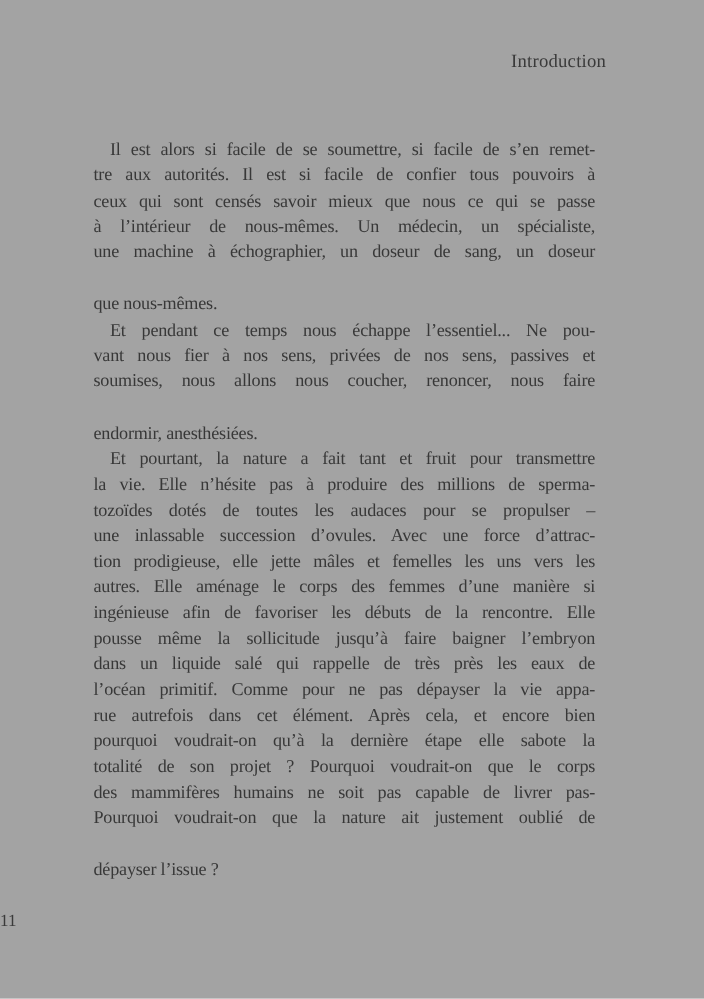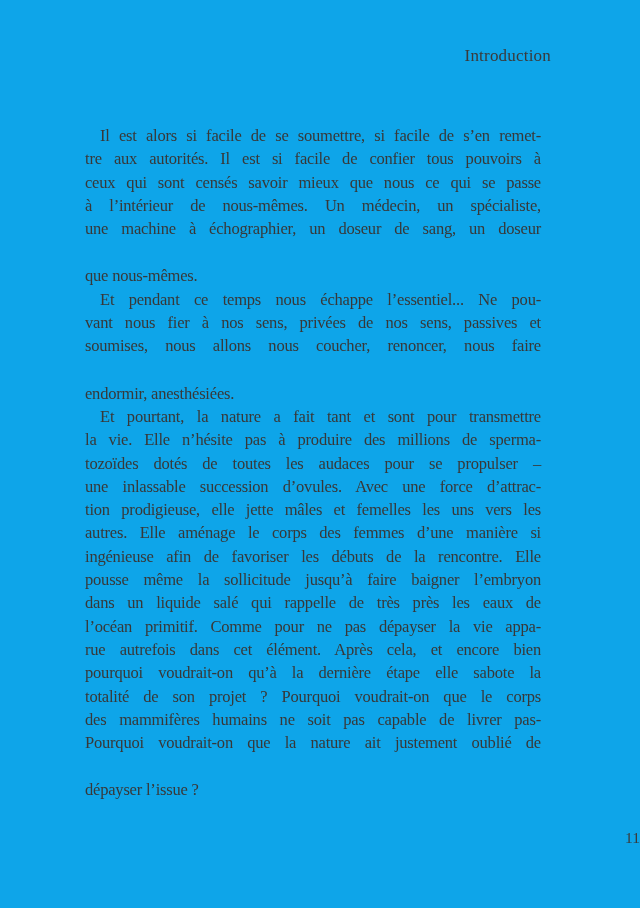--- a/index.html
+++ b/index.html
@@ -4,21 +4,21 @@
 <style>
   html, body {
     margin: 0;
     padding: 0;
     background: #ffffff;
   }
   .page {
     position: relative;
     width: 640px;
     height: 908px;
-    background: #0ea5e9;
+    background: #a3a3a3;
     overflow: hidden;
     font-family: "Liberation Serif", "DejaVu Serif", serif;
     color: #383838;
   }
   .running-header {
     position: absolute;
     top: 46px;
     right: 89px;
     font-size: 17px;
     letter-spacing: 0.2px;
@@ -45,21 +45,21 @@
   }
   .line.last {
     text-align-last: left;
     margin-top: 24px;
   }
   .page-number {
     position: absolute;
     top: 829px;
     left: 0;
     width: 100%;
-    text-align: right;
+    text-align: left;
     font-size: 15.5px;
     color: #3a3a3a;
   }
 </style>
 </head>
 <body>
 
 <div class="page">
   <div class="running-header">Introduction</div>
 
@@ -67,21 +67,21 @@
       <div class="line first">Il est alors si facile de se soumettre, si facile de s’en remet-</div>
       <div class="line">tre aux autorités. Il est si facile de confier tous pouvoirs à</div>
       <div class="line">ceux qui sont censés savoir mieux que nous ce qui se passe</div>
       <div class="line">à l’intérieur de nous-mêmes. Un médecin, un spécialiste,</div>
       <div class="line">une machine à échographier, un doseur de sang, un doseur</div>
       <div class="line last">que nous-mêmes.</div>
       <div class="line first">Et pendant ce temps nous échappe l’essentiel... Ne pou-</div>
       <div class="line">vant nous fier à nos sens, privées de nos sens, passives et</div>
       <div class="line">soumises, nous allons nous coucher, renoncer, nous faire</div>
       <div class="line last">endormir, anesthésiées.</div>
-      <div class="line first">Et pourtant, la nature a fait tant et sont pour transmettre</div>
+      <div class="line first">Et pourtant, la nature a fait tant et fruit pour transmettre</div>
       <div class="line">la vie. Elle n’hésite pas à produire des millions de sperma-</div>
       <div class="line">tozoïdes dotés de toutes les audaces pour se propulser –</div>
       <div class="line">une inlassable succession d’ovules. Avec une force d’attrac-</div>
       <div class="line">tion prodigieuse, elle jette mâles et femelles les uns vers les</div>
       <div class="line">autres. Elle aménage le corps des femmes d’une manière si</div>
       <div class="line">ingénieuse afin de favoriser les débuts de la rencontre. Elle</div>
       <div class="line">pousse même la sollicitude jusqu’à faire baigner l’embryon</div>
       <div class="line">dans un liquide salé qui rappelle de très près les eaux de</div>
       <div class="line">l’océan primitif. Comme pour ne pas dépayser la vie appa-</div>
       <div class="line">rue autrefois dans cet élément. Après cela, et encore bien</div>

